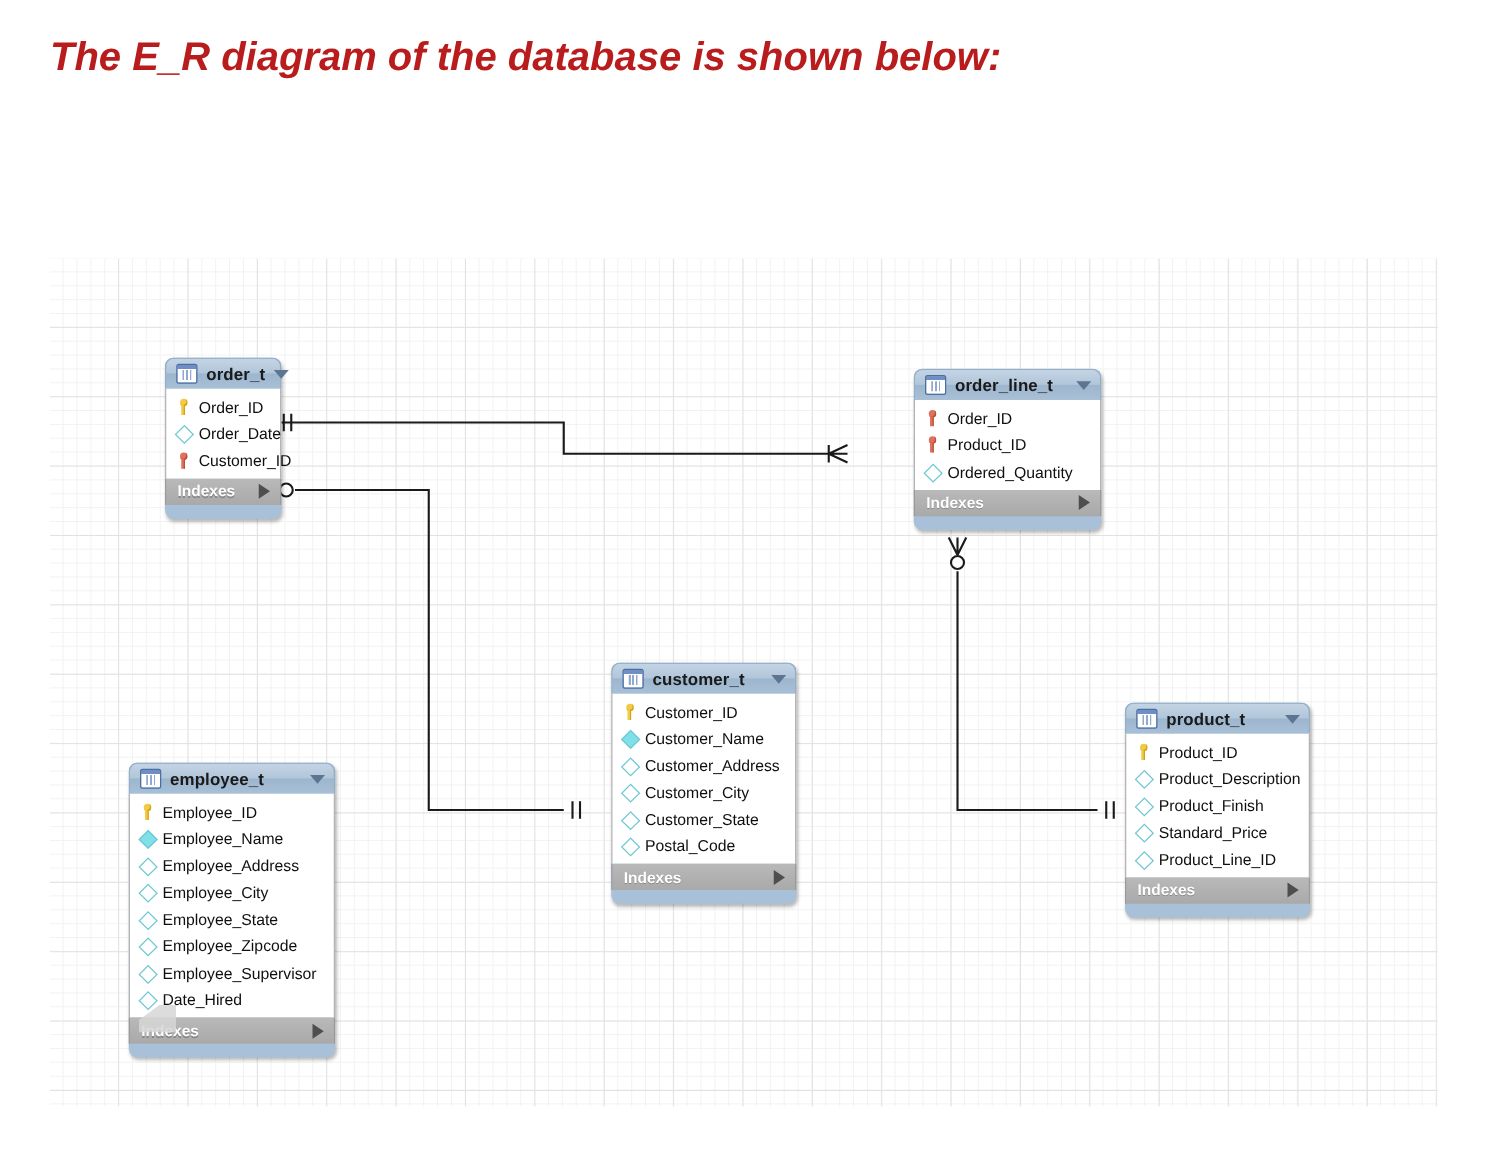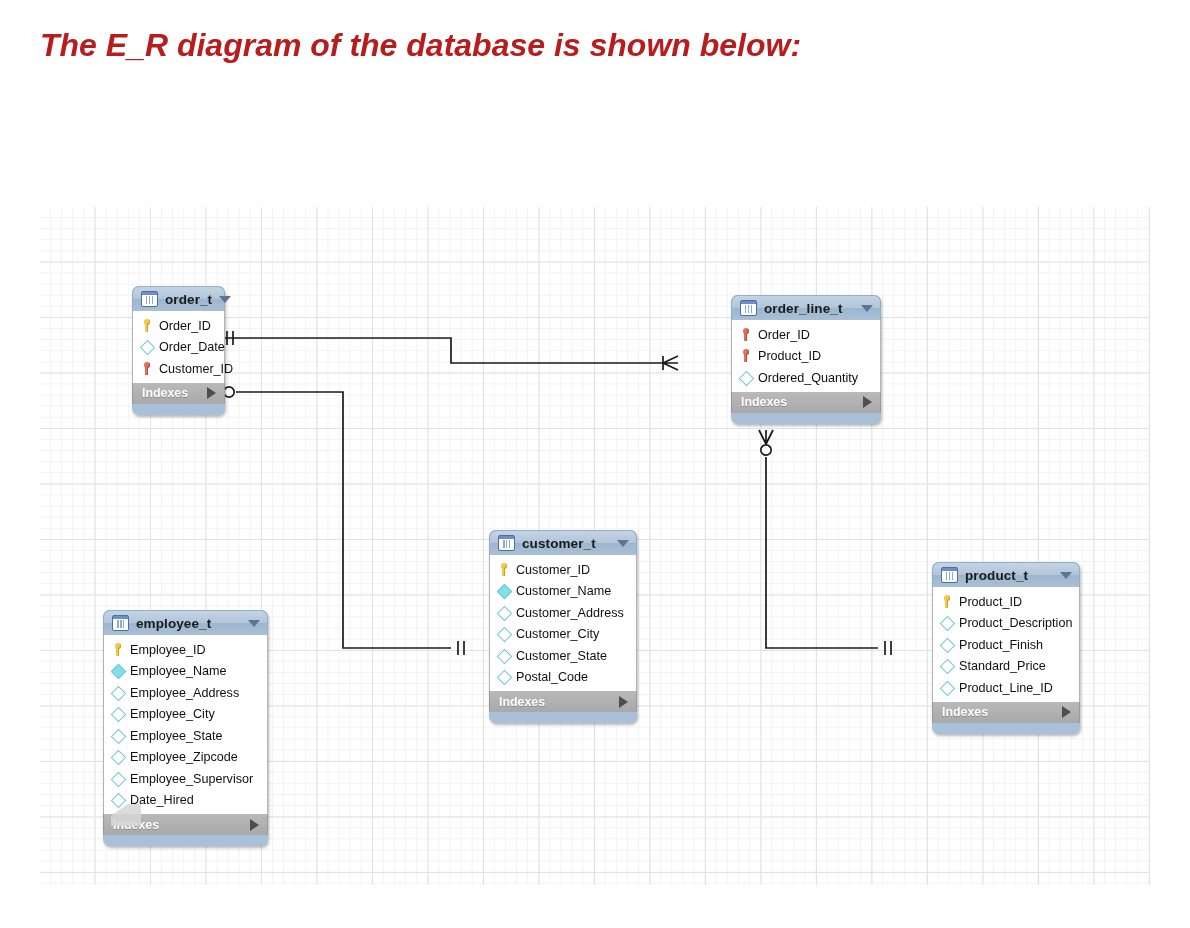--- a/index.html
+++ b/index.html
@@ -247,21 +247,21 @@
         <span class="ico dia"></span>
         <span>Postal_Code</span>
       </div>
     </div>
     <div class="tbl-idx">
       <span class="idx-label">Indexes</span>
       <span class="idx-arrow"></span>
     </div>
   </div>
 
-  <div class="tbl" style="left:860px;top:355px;width:148px;margin-left:32px;">
+  <div class="tbl" style="left:860px;top:355px;width:148px;">
     <div class="tbl-hdr">
       <span class="tbl-icon"></span>
       <span class="tbl-name">product_t</span>
       <span class="caret"></span>
     </div>
     <div class="tbl-body">
       <div class="fld">
         <span class="ico key pk"></span>
         <span>Product_ID</span>
       </div>

